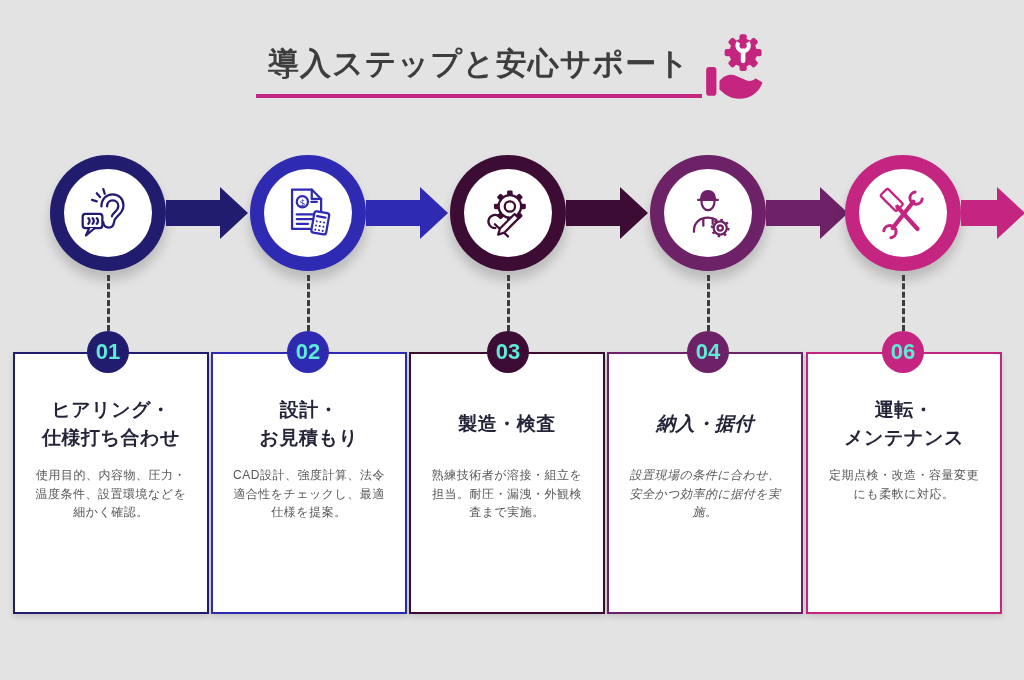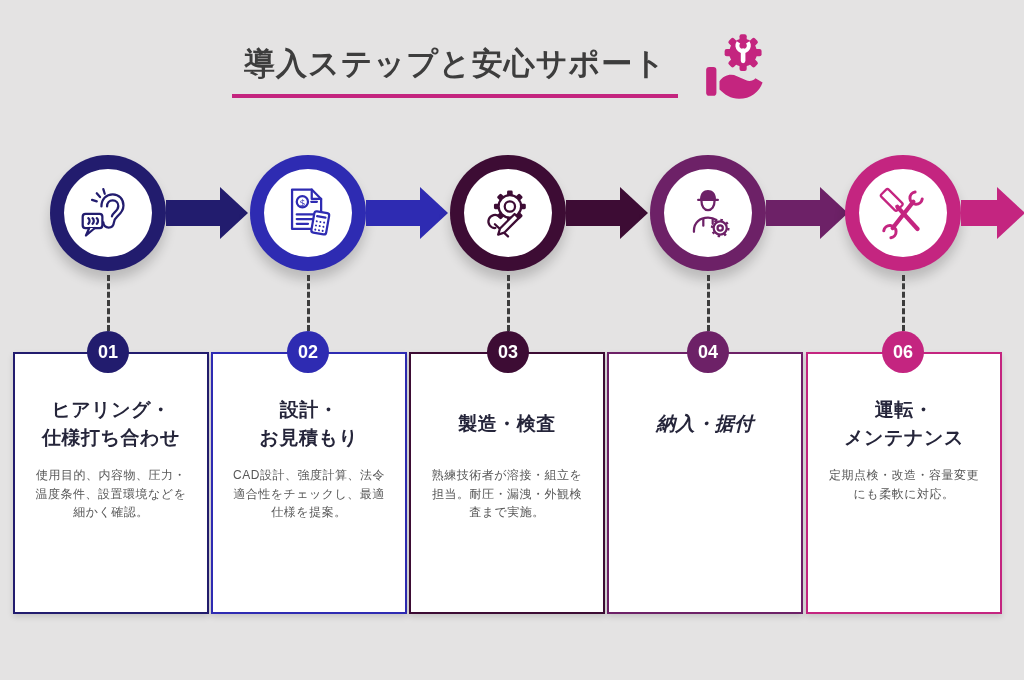--- a/index.html
+++ b/index.html
@@ -4,21 +4,21 @@
 <style>
   html,body{margin:0;padding:0;}
   body{
     width:1024px;height:680px;position:relative;overflow:hidden;
     font-family:"Liberation Sans","DejaVu Sans",sans-serif;
     background:#e4e3e3;
   }
   .stage{position:absolute;inset:0;}
 
   
-  .header{position:absolute;top:44px;left:232px;width:446px;text-align:center;}
+  .header{position:absolute;top:44px;left:256px;width:446px;text-align:center;}
   .header h1{margin:0;font-size:31px;font-weight:bold;color:#3d3d3d;letter-spacing:1px;line-height:1.3;}
   .underline{height:4px;margin-top:10px;background:var(--accent,#c4257f);}
   .hand-icon{position:absolute;top:28px;left:700px;width:78px;height:78px;color:var(--accent,#c4257f);}
 
   
   .step-circle{position:absolute;top:155px;width:116px;height:116px;border-radius:50%;
     background:var(--c);box-shadow:0 9px 12px rgba(0,0,0,.18);}
   .step-circle .inner{position:absolute;inset:14px;background:#fff;border-radius:50%;
     display:flex;align-items:center;justify-content:center;color:var(--c);}
   .step-circle svg{width:60px;height:60px;}
@@ -27,21 +27,21 @@
   .arrow{position:absolute;top:187px;height:52px;display:flex;align-items:center;}
   .arrow .bar{height:26px;background:var(--c);}
   .arrow .head{width:0;height:0;border-top:26px solid transparent;border-bottom:26px solid transparent;
     border-left:28px solid var(--c);}
 
   
   .dash{position:absolute;top:275px;height:56px;width:0;border-left:3px dashed #3c3c3c;}
 
   
   .badge{position:absolute;top:331px;width:42px;height:42px;border-radius:50%;background:var(--c);
-    color:#ffffff;font-size:18px;font-weight:bold;display:flex;align-items:center;justify-content:center;z-index:3;}
+    color:#5eead4;font-size:22px;font-weight:bold;display:flex;align-items:center;justify-content:center;z-index:3;}
 
   
   .card{position:absolute;top:352px;width:196px;height:262px;box-sizing:border-box;background:#fff;
     border:2px solid var(--c);box-shadow:0 3px 6px rgba(0,0,0,.13);z-index:2;}
   .card-body{padding-top:40px;}
   .card-title{min-height:60px;display:flex;flex-direction:column;justify-content:center;
     text-align:center;font-size:19px;font-weight:bold;color:#25253a;line-height:1.45;letter-spacing:.5px;}
   .card-title span:empty{display:none;}
   .card-desc{margin:12px auto 0;width:160px;text-align:center;font-size:12px;color:#575757;
     line-height:1.55;letter-spacing:.5px;}
@@ -210,20 +210,21 @@
   </div>
   <div class="dash" style="left:707px"></div>
   <div class="badge" style="left: 687px; --c: #6d2167;">
     <span>04</span>
   </div>
   <div class="card" style="left: 607px; font-style: italic; --c: #6d2167;">
     <div class="card-body">
       <div class="card-title">
         <span>納入・据付</span>
       </div>
+      <div class="card-desc">設置現場の条件に合わせ、安全かつ効率的に据付を実施。</div>
     </div>
   </div>
 
   <div class="step-circle" style="left: 845px; --c: #c42580;">
     <div class="inner">
       <svg viewBox="0 0 64 64">
         <g transform="rotate(45 20 18)">
           <rect class="lnw" x="8" y="12.5" width="24" height="11" rx="2" stroke-width="2.6"></rect>
         </g>
         <path d="M26 25.5 L47.5 49" fill="none" stroke="currentColor" stroke-width="4.6" stroke-linecap="round"></path>

